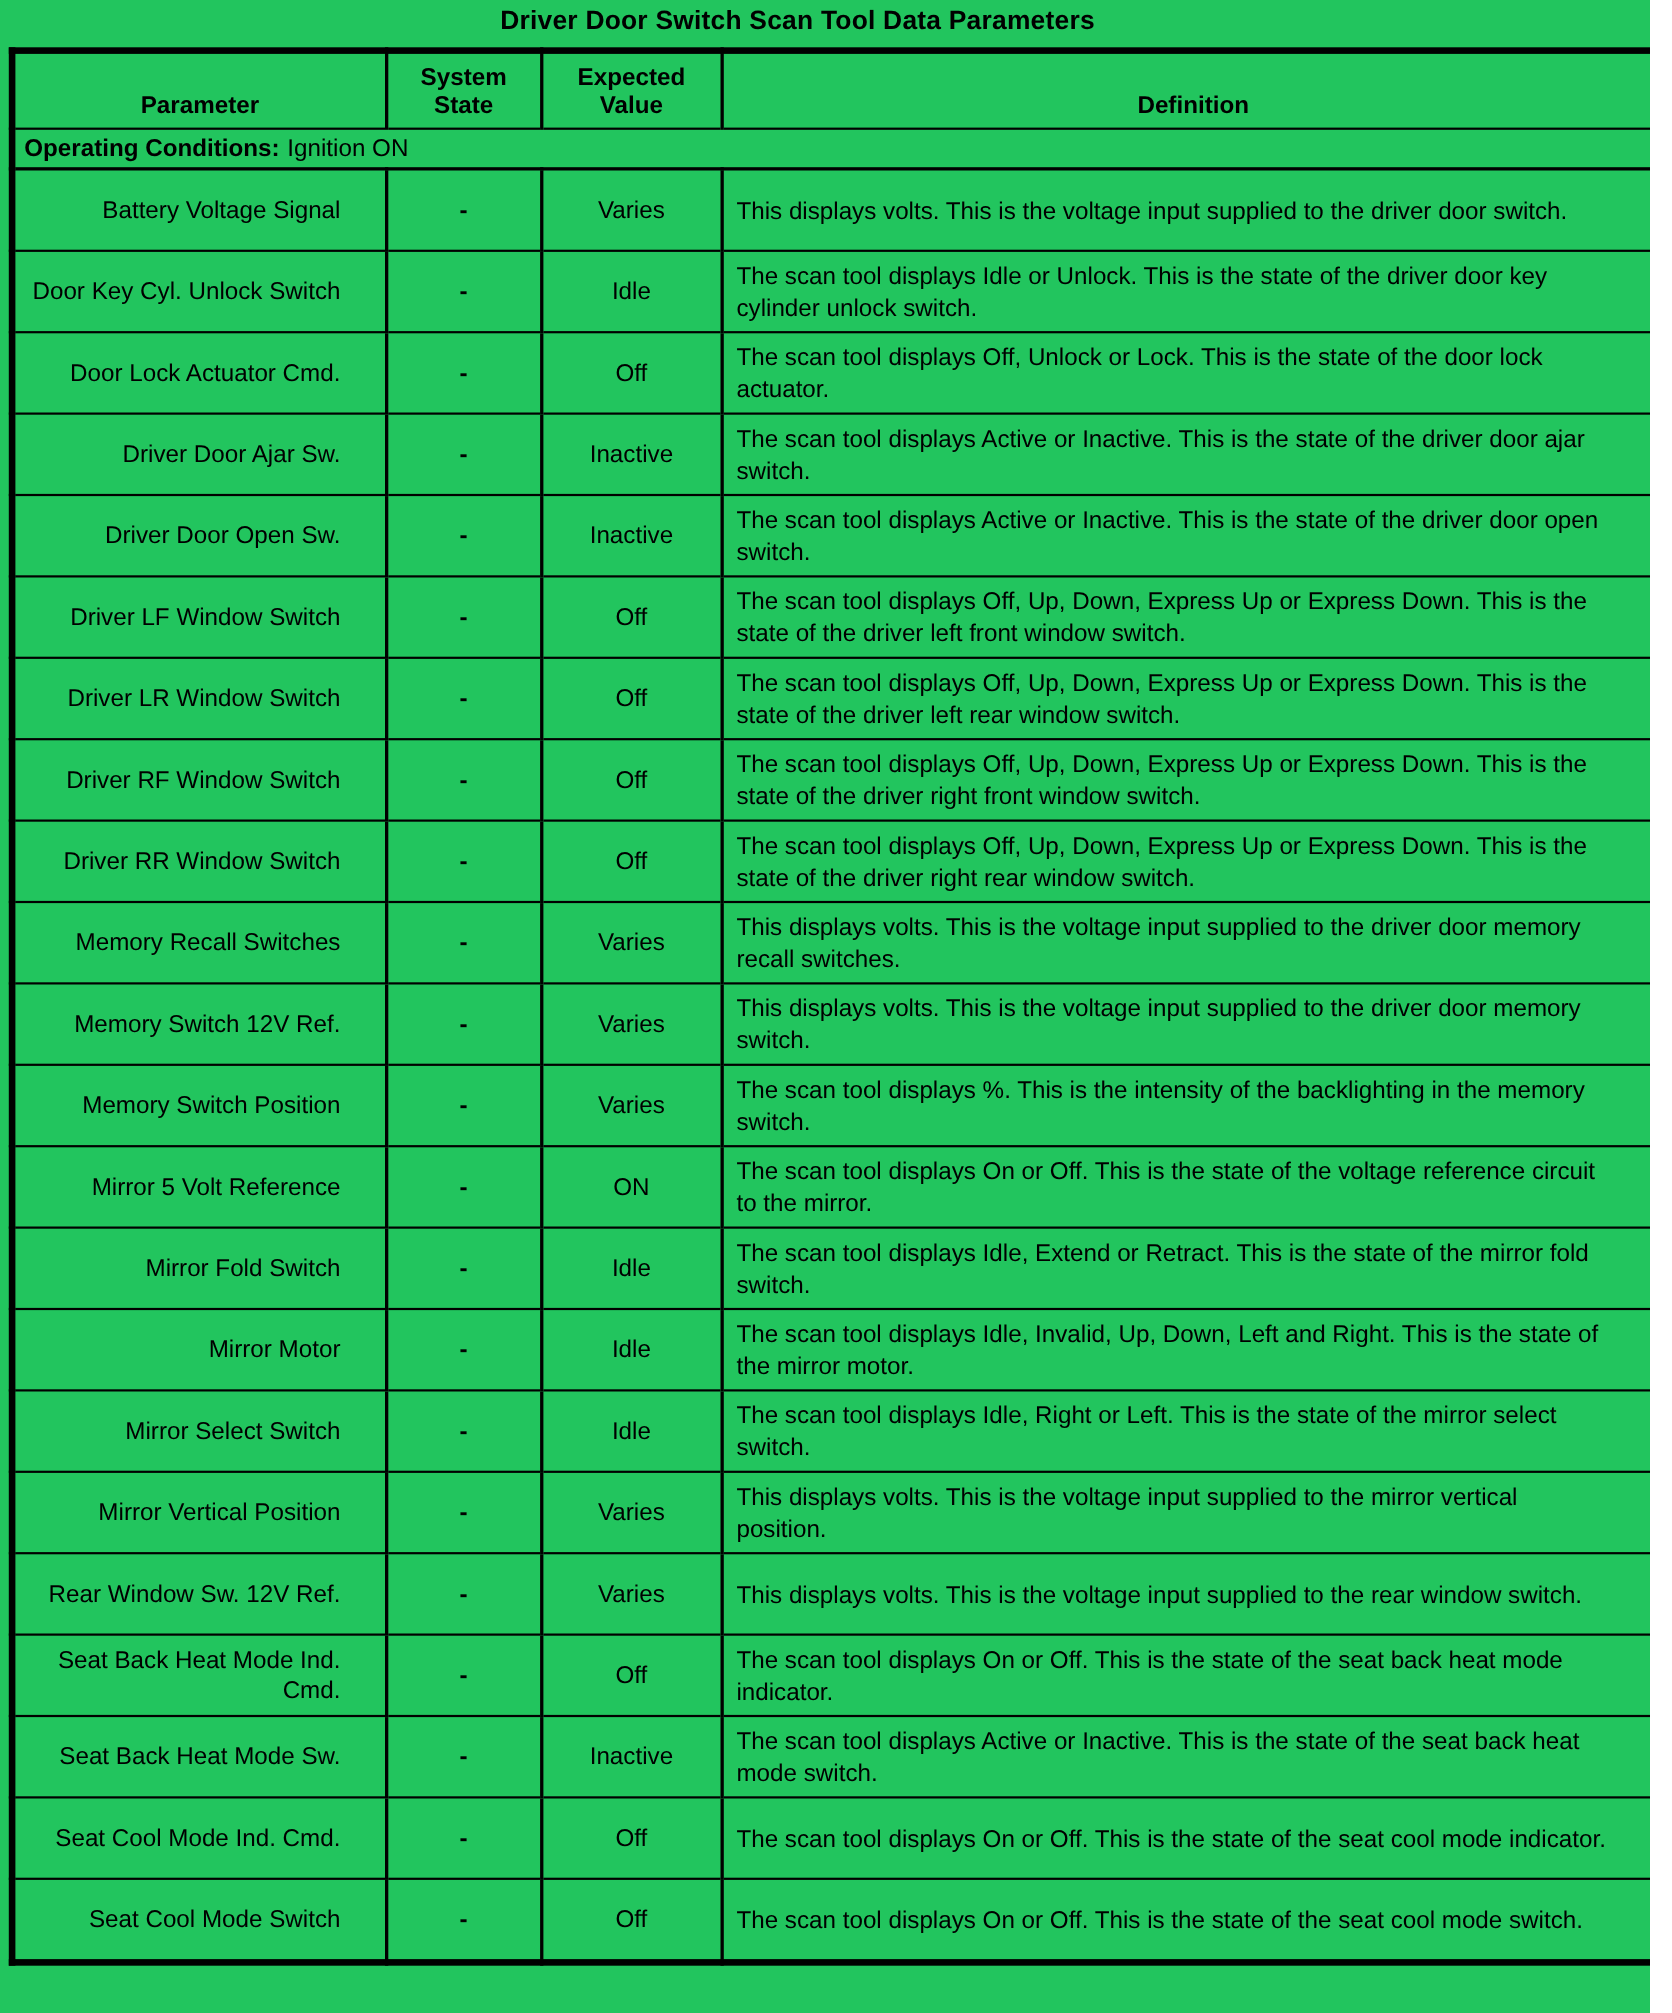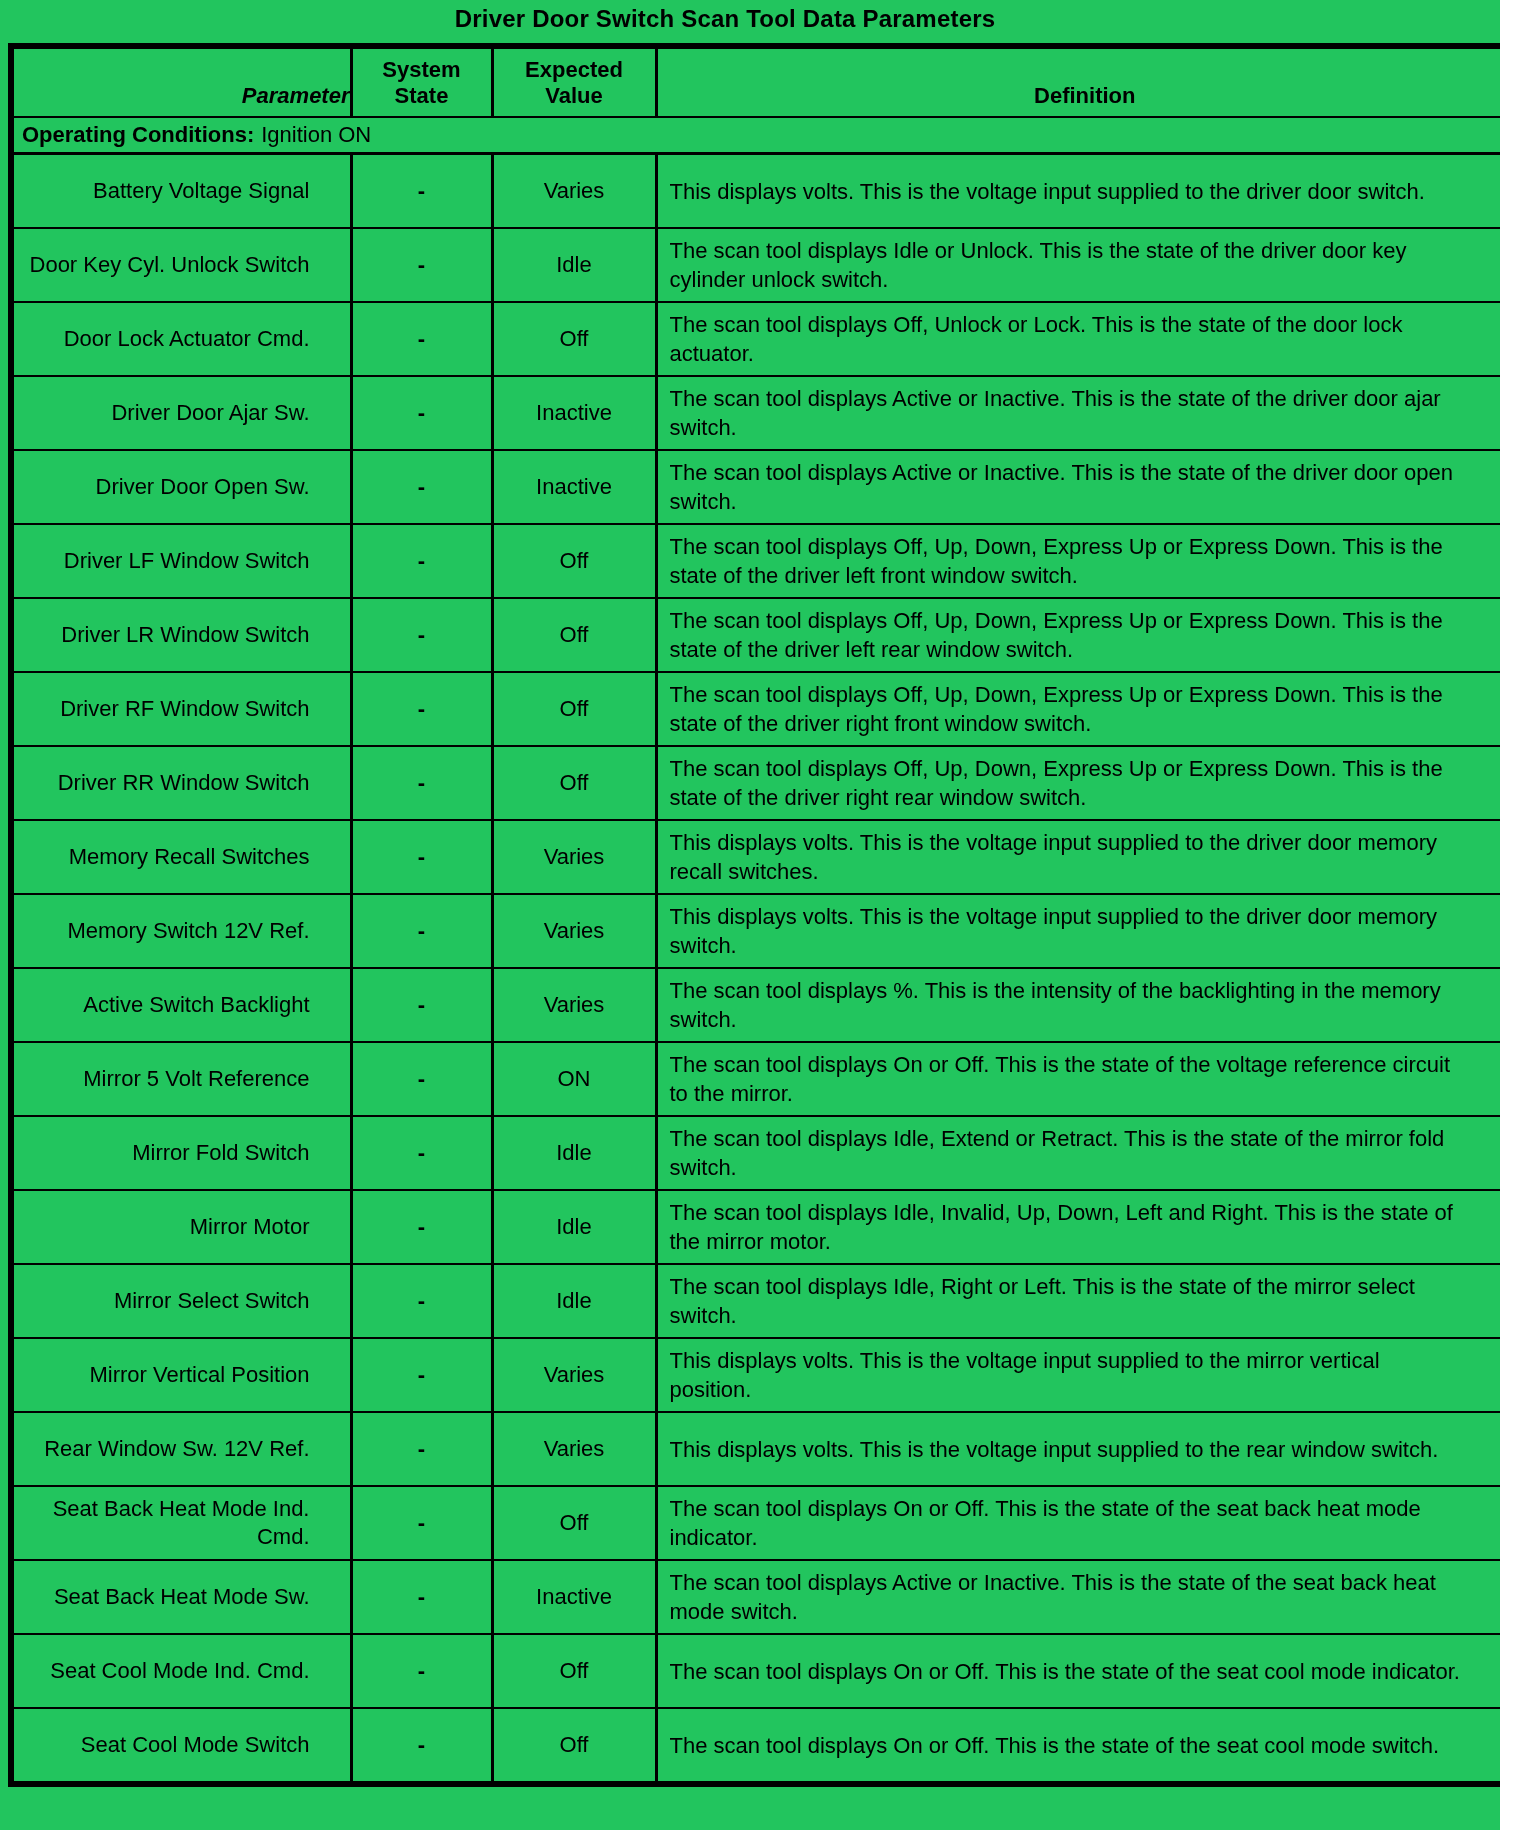--- a/index.html
+++ b/index.html
@@ -42,21 +42,21 @@
   thead th {
     height: 60px;
     vertical-align: bottom;
     text-align: center;
     font-weight: bold;
     padding: 0 0 7px 0;
     white-space: pre-line;
     line-height: 26px;
     border-bottom-width: 4px;
   }
-  thead th.col-param { text-align: right; font-style: italic; }
+  thead th.col-param { text-align: center; }
   tr.op-row td {
     height: 34px;
     padding: 0 0 0 8px;
     vertical-align: middle;
     border-bottom-width: 3px;
   }
   .op-label {
     font-weight: bold;
     margin-right: 7px;
   }
@@ -183,21 +183,21 @@
   </tr>
 
   <tr class="data-row">
     <td class="param">Memory Switch 12V Ref.</td>
     <td class="state">-</td>
     <td class="value">Varies</td>
     <td class="def">This displays volts. This is the voltage input supplied to the driver door memory switch.</td>
   </tr>
 
   <tr class="data-row">
-    <td class="param">Active Switch Backlight</td>
+    <td class="param">Memory Switch Position</td>
     <td class="state">-</td>
     <td class="value">Varies</td>
     <td class="def">The scan tool displays %. This is the intensity of the backlighting in the memory switch.</td>
   </tr>
 
   <tr class="data-row">
     <td class="param">Mirror 5 Volt Reference</td>
     <td class="state">-</td>
     <td class="value">ON</td>
     <td class="def">The scan tool displays On or Off. This is the state of the voltage reference circuit to the mirror.</td>

